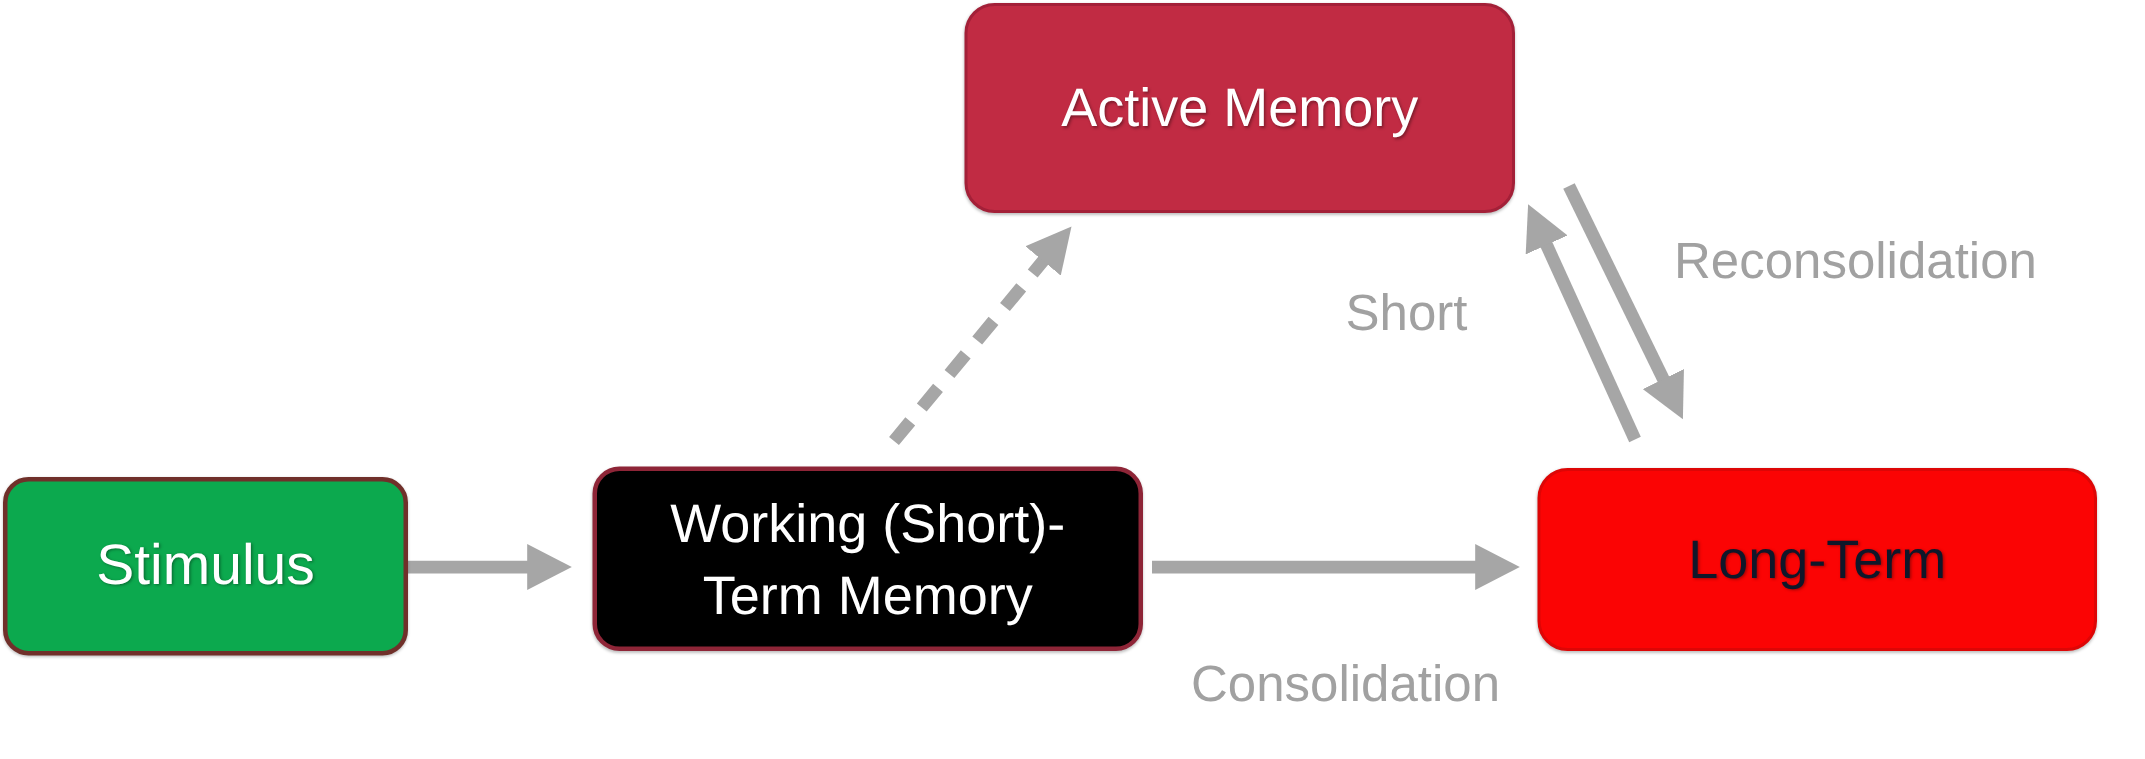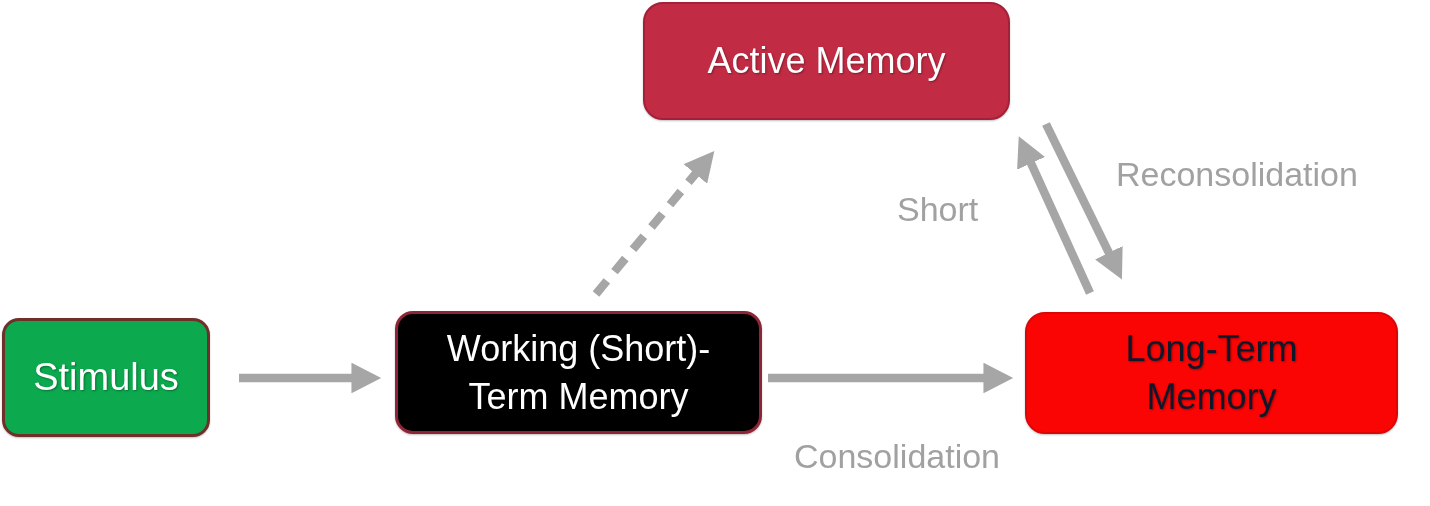--- a/index.html
+++ b/index.html
@@ -40,27 +40,27 @@
     text-align: center;
     color: #ffffff;
     font-size: 36px;
     line-height: 1.32;
     border-style: solid;
     text-shadow: 1px 1px 2px rgba(0,0,0,0.35);
     box-shadow: 0 1px 2px rgba(0,0,0,0.25);
   }
   .node-active {
     left: 643px; top: 2px;
-    width: 367px; height: 118px;
+    width: 367px; height: 140px;
     border-width: 2px;
     border-radius: 20px;
   }
   .node-stimulus {
     left: 2px; top: 318px;
-    width: 208px; height: 119px;
+    width: 270px; height: 119px;
     border-width: 3px;
     border-radius: 17px;
     font-size: 38px;
   }
   .node-working {
     left: 395px; top: 311px;
     width: 367px; height: 123px;
     border-width: 3px;
     border-radius: 18px;
   }
@@ -112,21 +112,20 @@
     <span>Stimulus</span>
   </div>
 
   <div class="node node-working" style="background: #000000; border-color: rgb(142, 37, 55); color: rgb(255, 255, 255);">
     <span>Working (Short)-</span>
     <span>Term Memory</span>
   </div>
 
   <div class="node node-longterm" style="background: rgb(251, 4, 4); border-color: rgb(221, 6, 6); color: #0f172a;">
     <span>Long-Term</span>
-    <span>Memory</span>
   </div>
 
   <div class="edge-label label-recall">Short</div>
 
   <div class="edge-label label-reconsolid">Reconsolidation</div>
 
   <div class="edge-label label-consolidation">Consolidation</div>
 
 </div>
 

